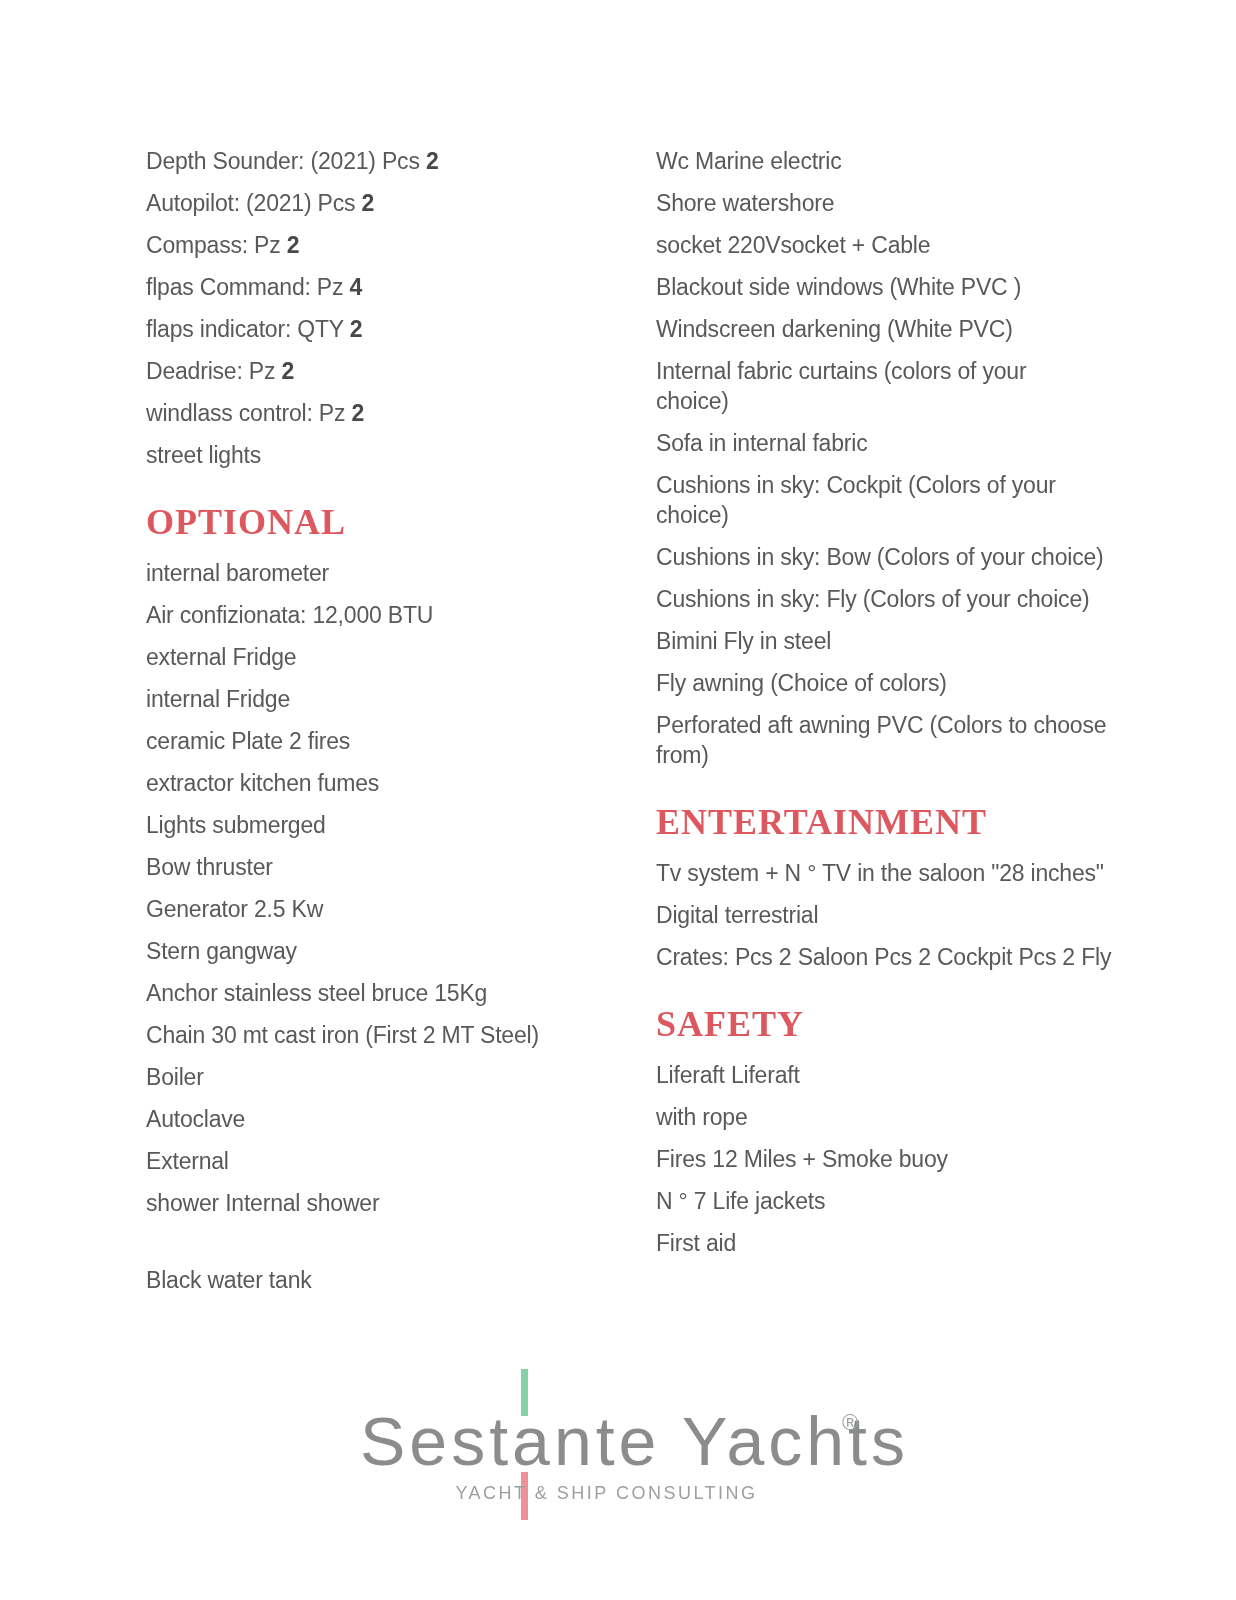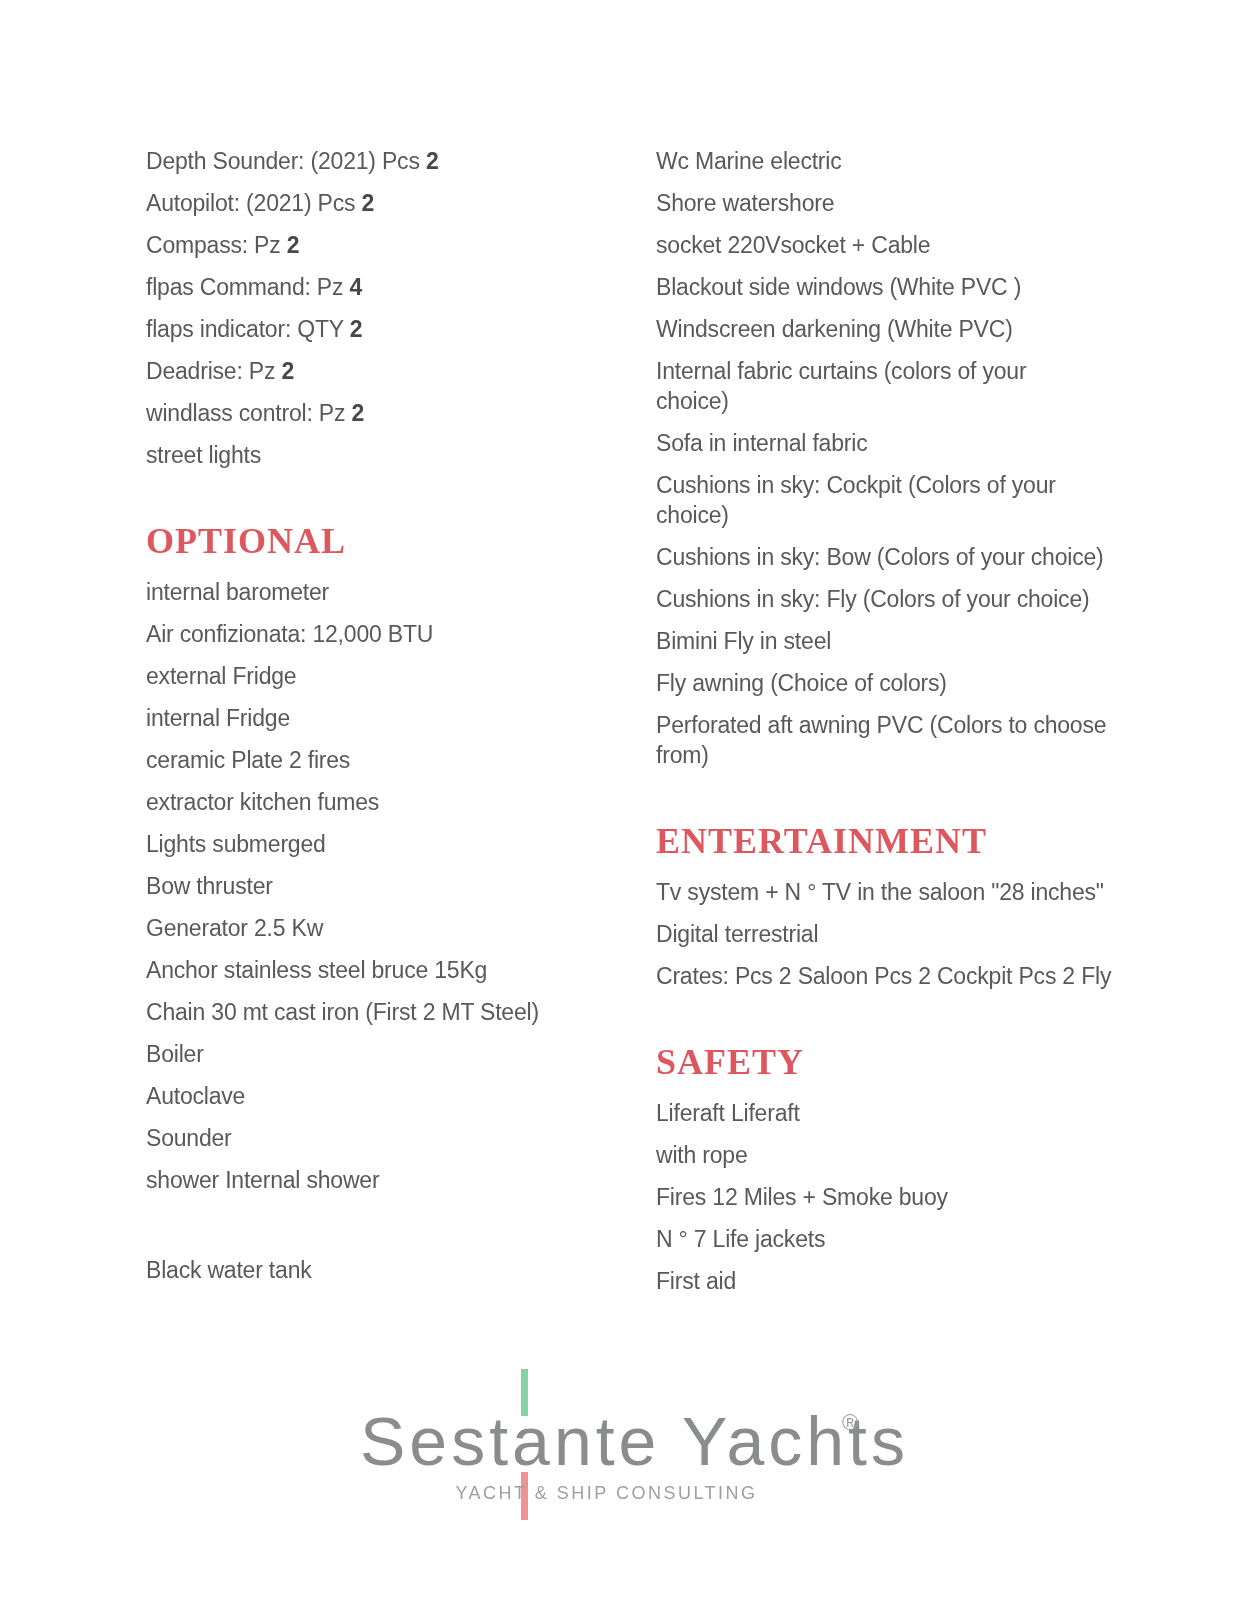--- a/index.html
+++ b/index.html
@@ -17,23 +17,23 @@
     color:var(--body-text,#58595b);
     letter-spacing:-0.2px;
     white-space:pre-line;
   }
   .item .bold { font-weight:700; color:var(--bold-text,#47484a); }
   .heading {
     font-family:"Liberation Serif","DejaVu Serif",serif;
     font-weight:700; font-size:36px; line-height:44px;
     color:var(--heading-red,#dd585e);
     letter-spacing:1px;
-    margin:49px 0 14px 0;
+    margin:30px 0 14px 0;
   }
-  .black-water { margin-top:60px; }
+  .black-water { margin-top:47px; }
 
   
   .logo-bar { position:absolute; width:7px; }
   .logo-bar.green { left:521px; top:1369px; height:47px; background:var(--green-bar,#84d3a6); }
   .logo-bar.red   { left:521px; top:1472px; height:48px; background:var(--red-bar,#ee9298); }
   .logo-name {
     position:absolute; left:360px; top:1412px;
     font-size:68px; line-height:58px; letter-spacing:4px;
     color:var(--logo-gray,#8a8c8e); white-space:nowrap;
   }
@@ -88,30 +88,31 @@
 
         <p class="item"><span>extractor kitchen fumes</span></p>
 
 
         <p class="item"><span>Lights submerged</span></p>
 
         <p class="item"><span>Bow thruster</span></p>
 
         <p class="item"><span>Generator 2.5 Kw</span></p>
 
+        <p class="item"><span>Stern gangway</span></p>
 
         <p class="item"><span>Anchor stainless steel bruce 15Kg</span></p>
 
         <p class="item"><span>Chain 30 mt cast iron (First 2 MT Steel)</span></p>
 
         <p class="item"><span>Boiler</span></p>
 
         <p class="item"><span>Autoclave</span></p>
 
-        <p class="item"><span>Sounder</span></p>
+        <p class="item"><span>External</span></p>
 
         <p class="item"><span>shower Internal shower</span></p>
       </div>
 
     <p class="item black-water">Black water tank</p>
   </div>
 
   <div class="col col-right">
     <div>
 

